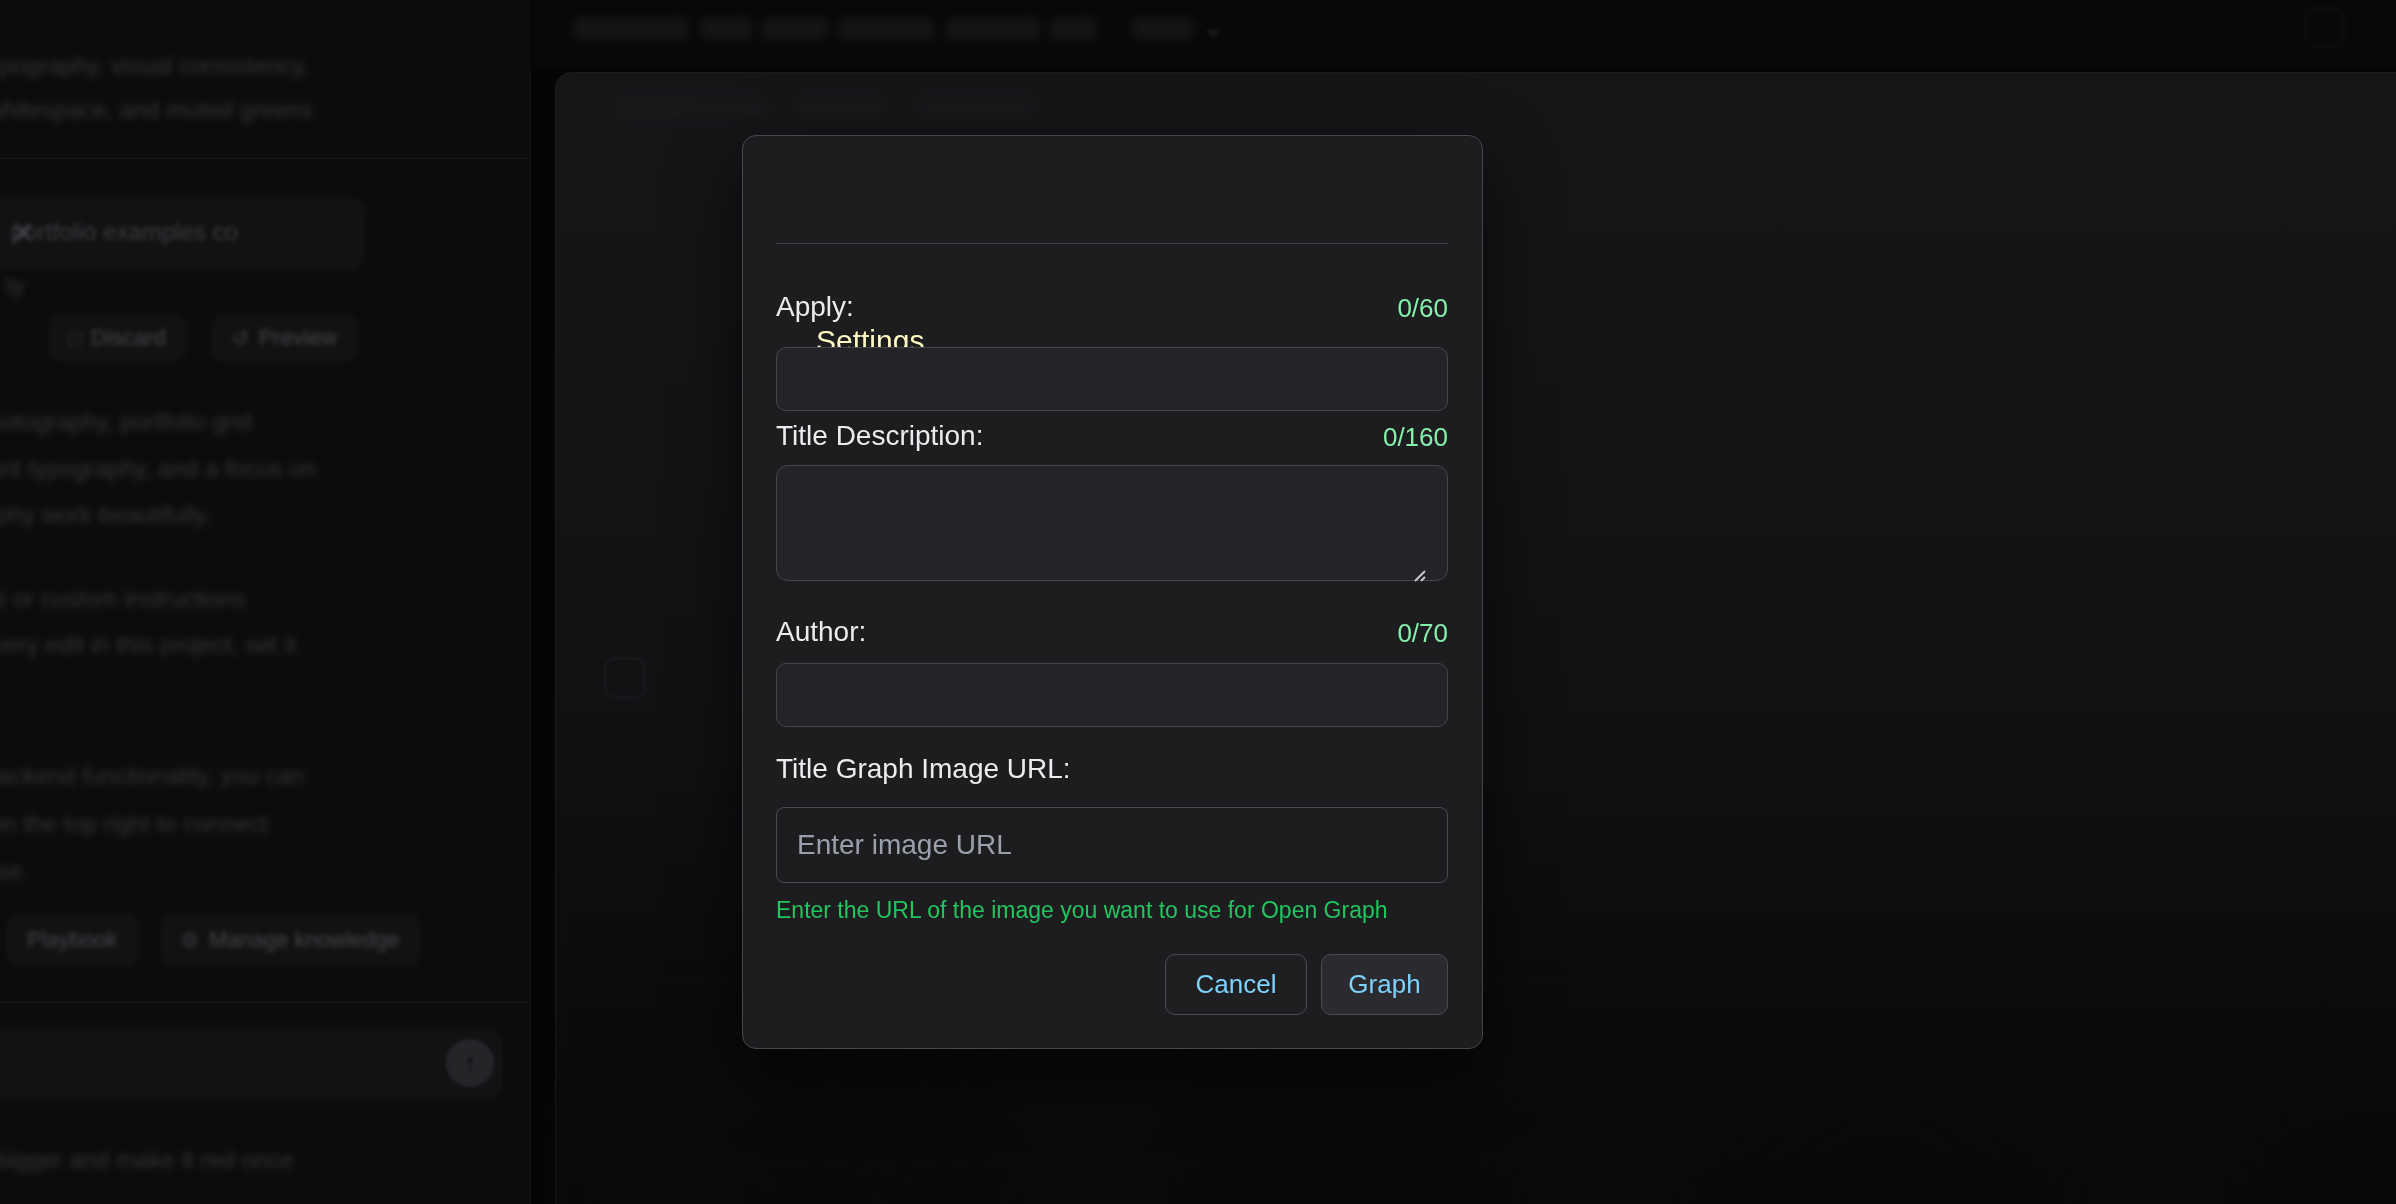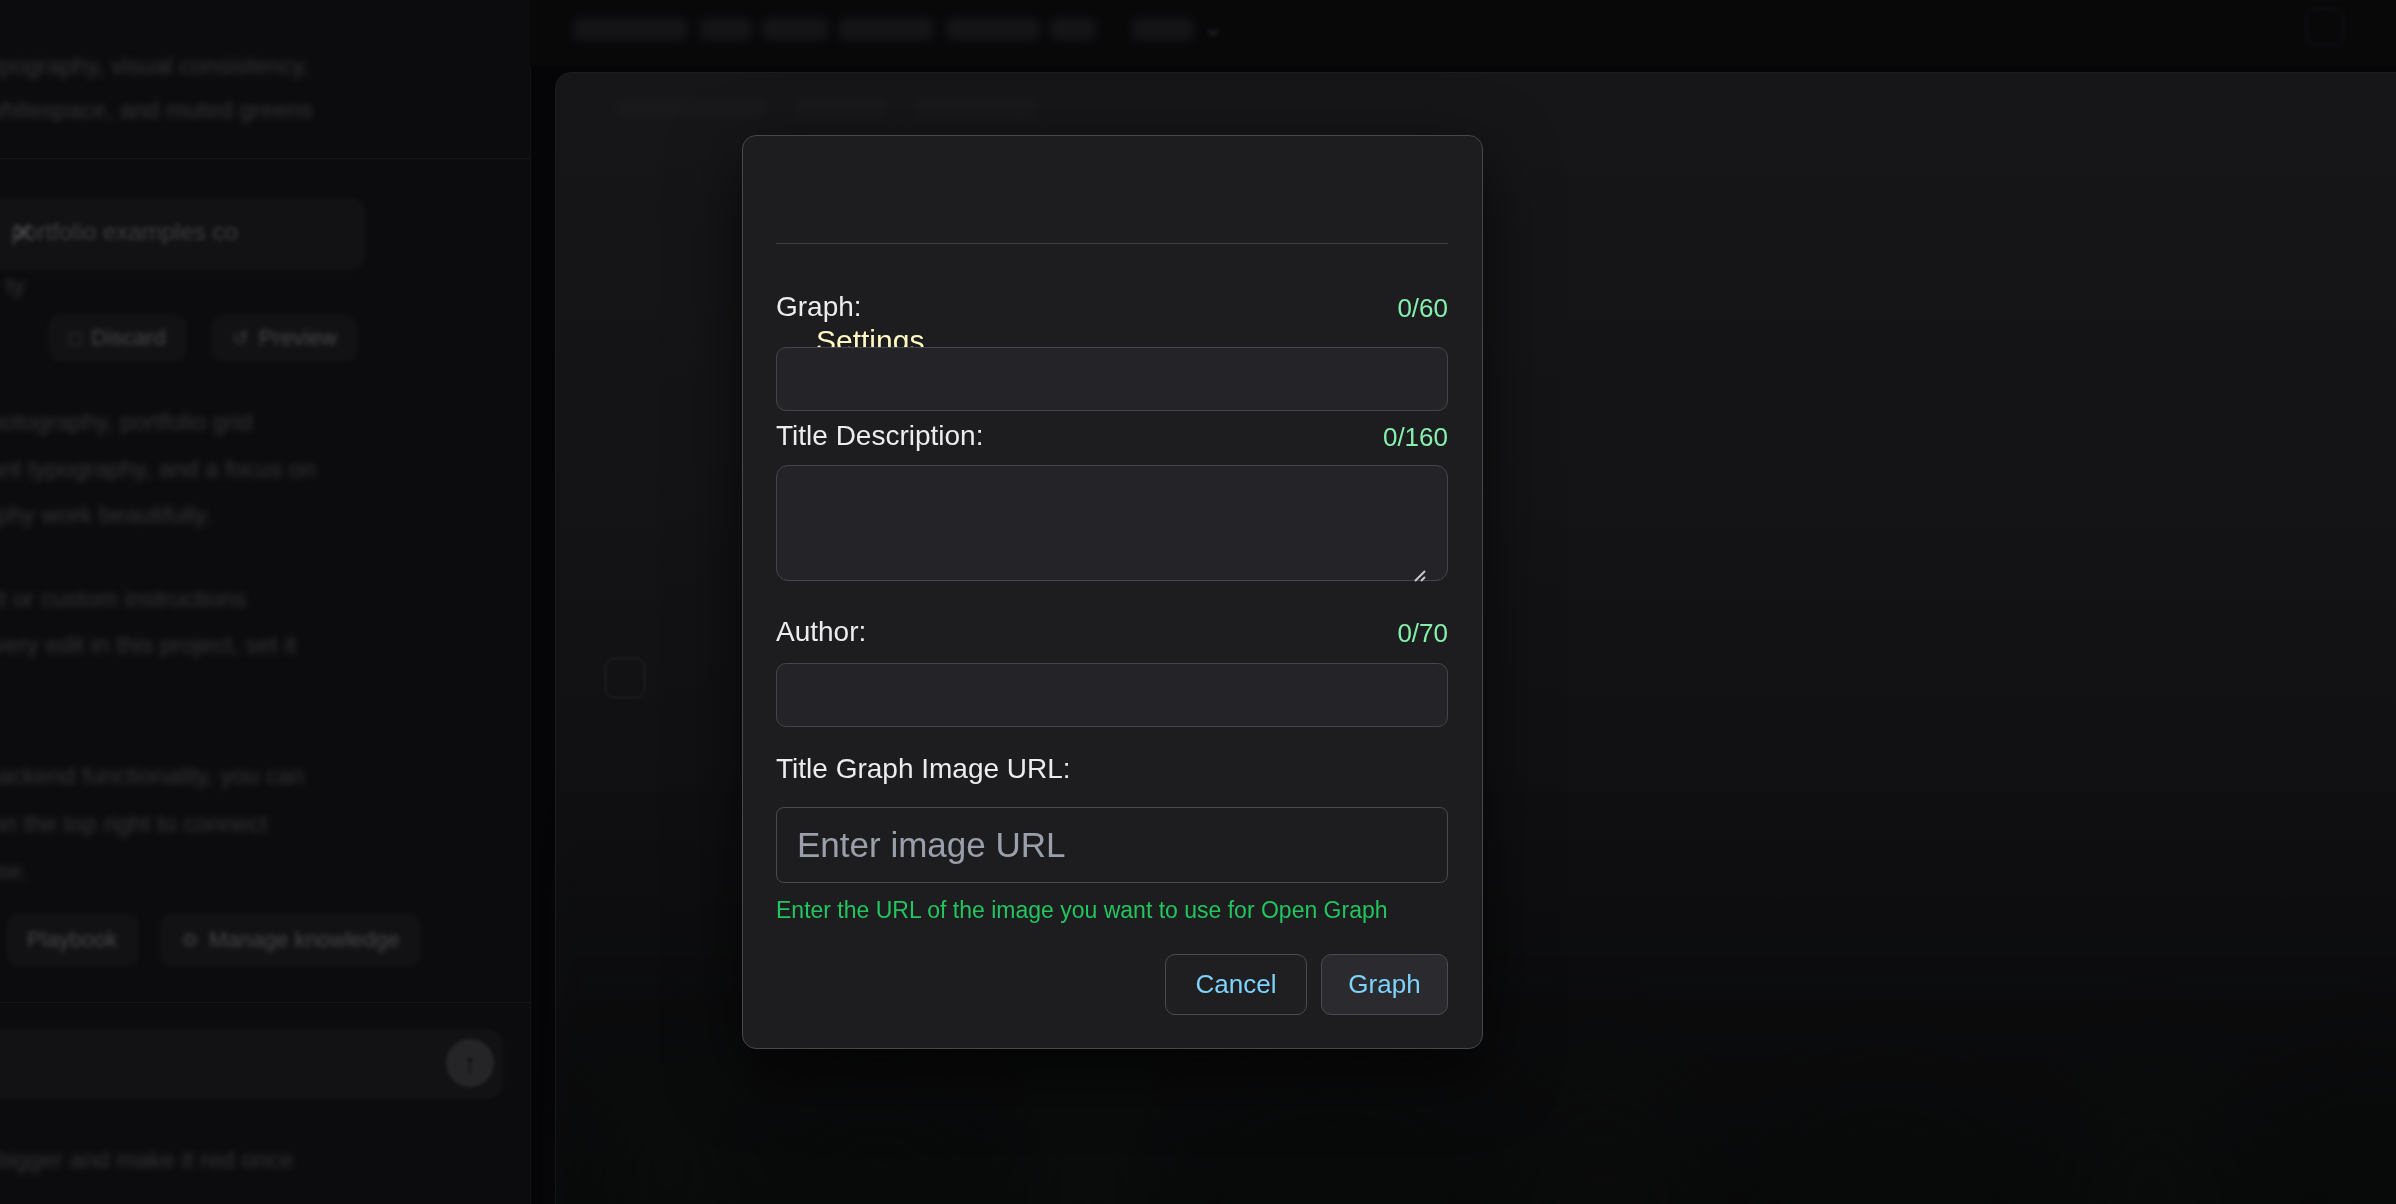--- a/index.html
+++ b/index.html
@@ -41,21 +41,21 @@
   
   #overlay{position:absolute;inset:0;background:rgba(5,5,7,.42);z-index:50;}
   
   #modal{position:absolute;left:742px;top:135px;width:739px;height:912px;z-index:100;
     background:#1d1d20;border:1px solid #46464b;border-radius:14px;box-shadow:0 24px 70px rgba(0,0,0,.65);}
   #modal-title{position:absolute;left:73px;top:188px;font-size:30px;font-weight:500;color:#fef9c3;}
   #modal-divider{position:absolute;left:33px;top:107px;width:672px;height:1px;background:#3e3e42;}
   .m-label{position:absolute;font-size:28px;color:#ececee;}
   .m-counter{position:absolute;right:34px;font-size:26px;color:#86efac;}
   .m-input{position:absolute;left:33px;width:672px;box-sizing:border-box;background:#242428;border:1.5px solid #45454c;
-    border-radius:10px;color:#ffffff;font-size:35px;padding:0 20px;outline:none;font-family:"Liberation Sans","DejaVu Sans",sans-serif;}
+    border-radius:10px;color:#ffffff;font-size:28px;padding:0 20px;outline:none;font-family:"Liberation Sans","DejaVu Sans",sans-serif;}
   .m-textarea{position:absolute;left:33px;width:672px;box-sizing:border-box;background:#242428;border:1.5px solid #45454c;
     border-radius:12px;color:#fff;font-size:26px;padding:14px 20px;outline:none;resize:none;font-family:"Liberation Sans","DejaVu Sans",sans-serif;}
   #og-input{background:#1d1d20;border:1.5px solid #4a4a52;border-radius:8px;}
   #og-input::placeholder{color:#9aa0ab;opacity:1;}
   #helper{position:absolute;left:33px;top:761px;width:672px;font-size:23px;color:#22c55e;}
   .m-btn{position:absolute;top:818px;height:61px;box-sizing:border-box;border-radius:10px;border:1.5px solid #4a4a50;
     color:#7dd3fc;font-size:26px;display:flex;align-items:center;justify-content:center;cursor:pointer;
     font-family:"Liberation Sans","DejaVu Sans",sans-serif;}
   #btn-cancel{left:422px;width:142px;background:#1f1f22;}
   #btn-apply{left:578px;width:127px;background:#2b2b2f;}
@@ -134,21 +134,21 @@
     <div id="forest"></div>
   </div>
 </div>
 
 <div id="overlay"></div>
 
 <div id="modal">
   <div id="modal-title">Settings</div>
   <div id="modal-divider"></div>
 
-  <div class="m-label" style="left:33px;top:155px">Graph:</div>
+  <div class="m-label" style="left:33px;top:155px">Apply:</div>
   <div class="m-counter" style="top:157px">0/60</div>
   <input class="m-input" style="top: 211px; height: 64px;" id="title-input" type="text">
 
   <div class="m-label" style="left:33px;top:284px">Title Description:</div>
   <div class="m-counter" style="top:286px">0/160</div>
   <textarea class="m-textarea" style="top: 329px; height: 116px;"></textarea>
   <svg id="resize-handle" viewBox="0 0 20 20">
     <line x1="8" y1="18" x2="18" y2="8" stroke="#c9c9ce" stroke-width="2"></line>
     <line x1="14" y1="18" x2="18" y2="14" stroke="#c9c9ce" stroke-width="2"></line>
   </svg>

